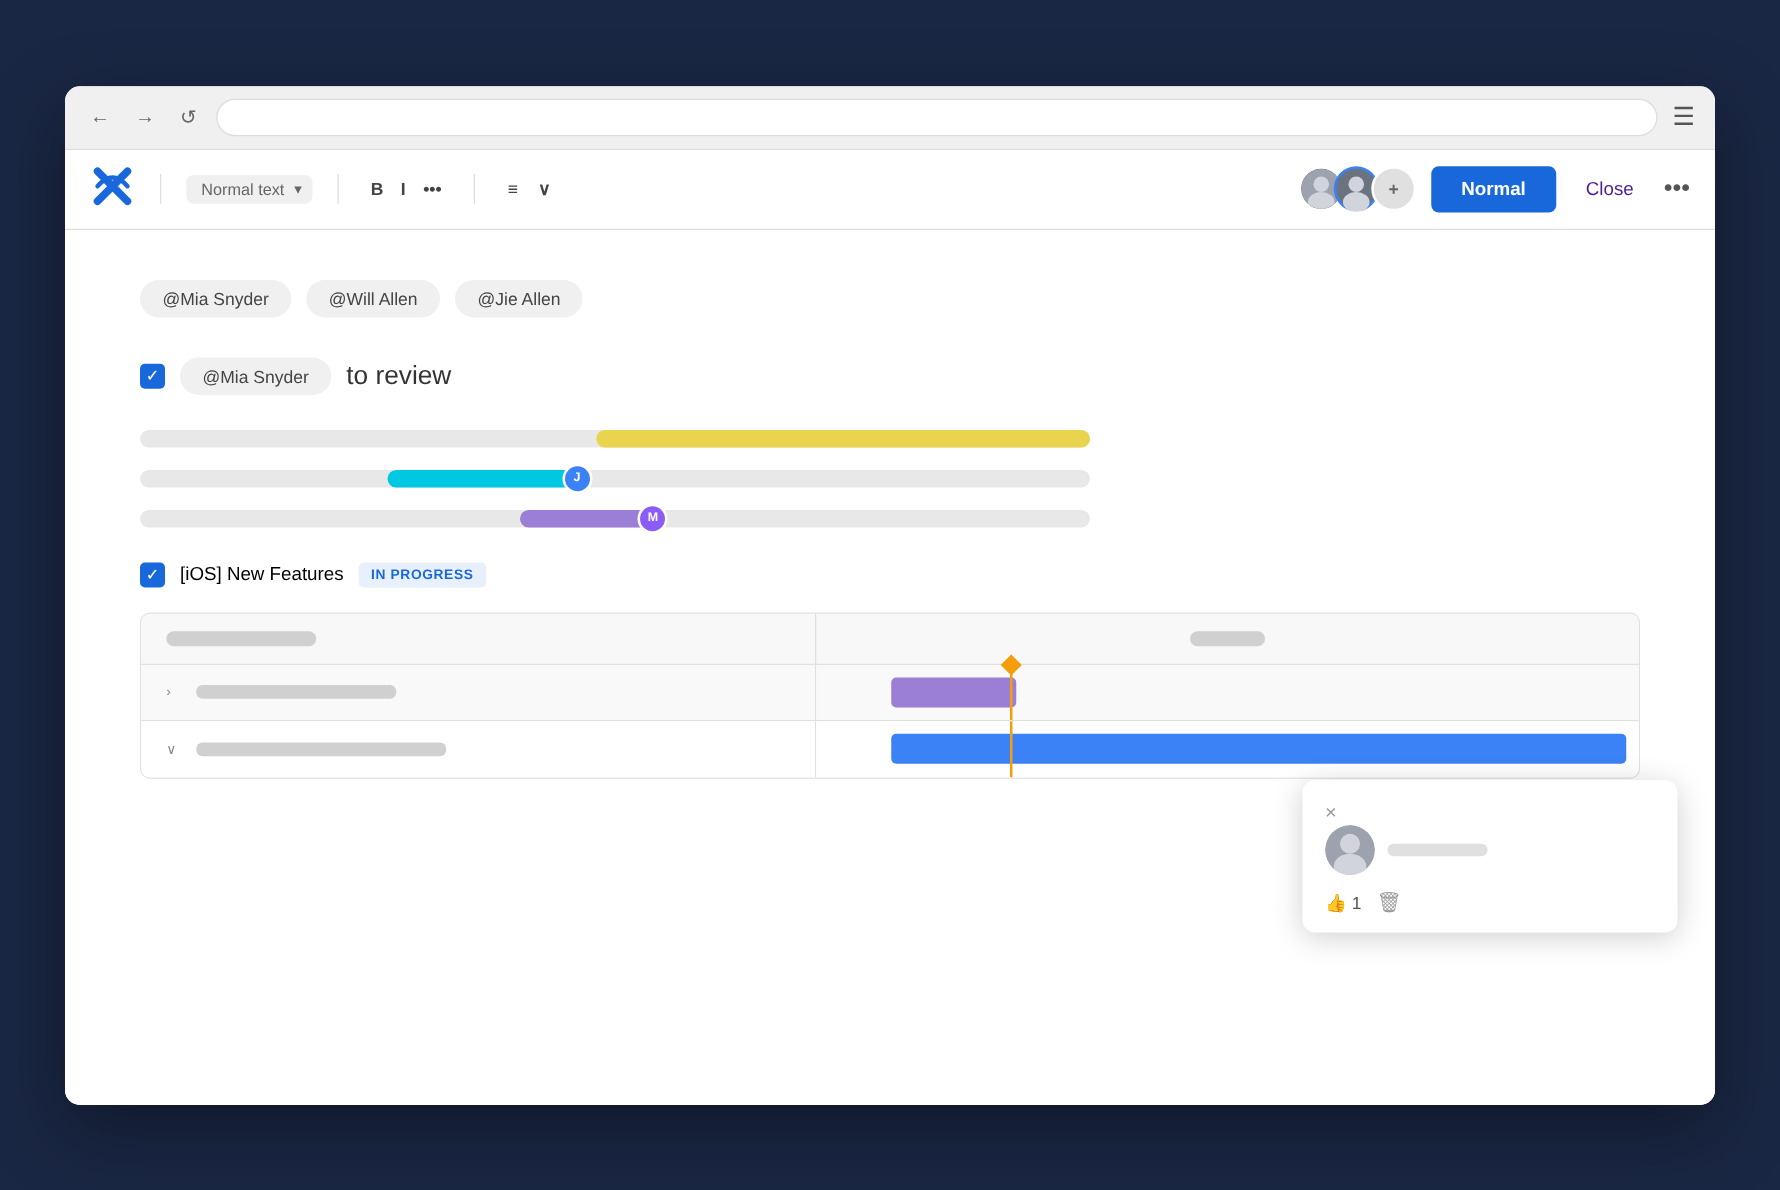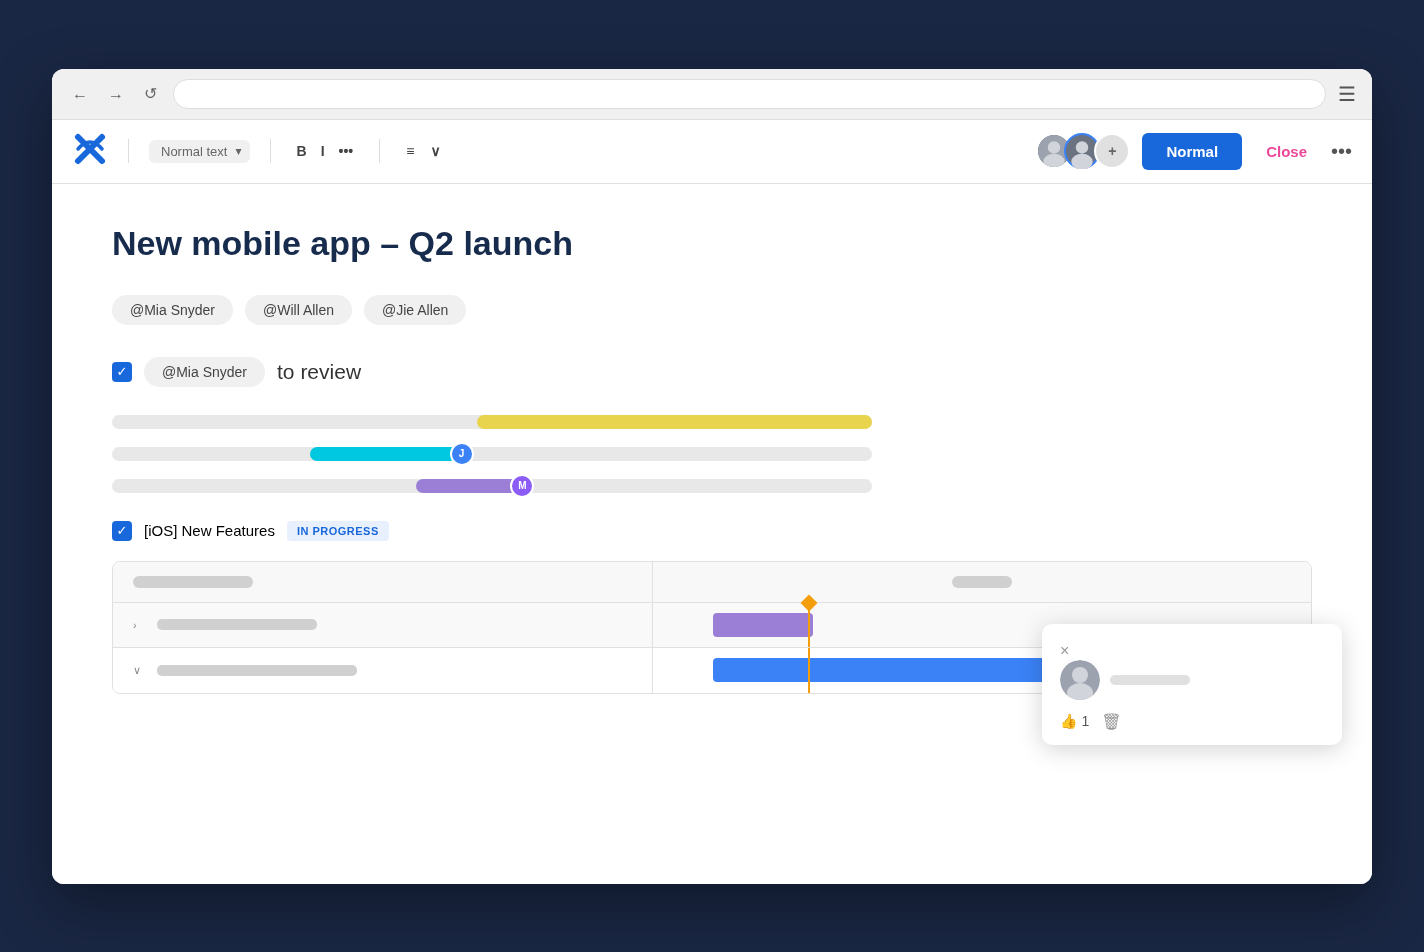--- a/index.html
+++ b/index.html
@@ -130,22 +130,22 @@
       border-radius: 6px;
       padding: 10px 24px;
       font-size: 15px;
       font-weight: 600;
       cursor: pointer;
     }
     .btn-close {
       background: none;
       border: none;
       font-size: 15px;
-      font-weight: 700;
-      color: #ec4899;
+      font-weight: 400;
+      color: #4c1d95;
       cursor: pointer;
       padding: 8px 12px;
     }
     .btn-more {
       background: none;
       border: none;
       font-size: 20px;
       color: #555;
       cursor: pointer;
     }
@@ -560,21 +560,20 @@
       </div>
 
       <button class="btn-publish">Normal</button>
       <button class="btn-close">Close</button>
       <button class="btn-more">•••</button>
     </div>
   </div>
 
   <div class="main-content">
 
-    <h1 class="page-title">New mobile app – Q2 launch</h1>
 
     <div class="mentions-row">
       <span class="mention-tag">@Mia Snyder</span>
       <span class="mention-tag">@Will Allen</span>
       <span class="mention-tag">@Jie Allen</span>
     </div>
 
     <div class="task-row">
       <div class="checkbox-blue">✓</div>
       <span class="mention-tag">@Mia Snyder</span>

